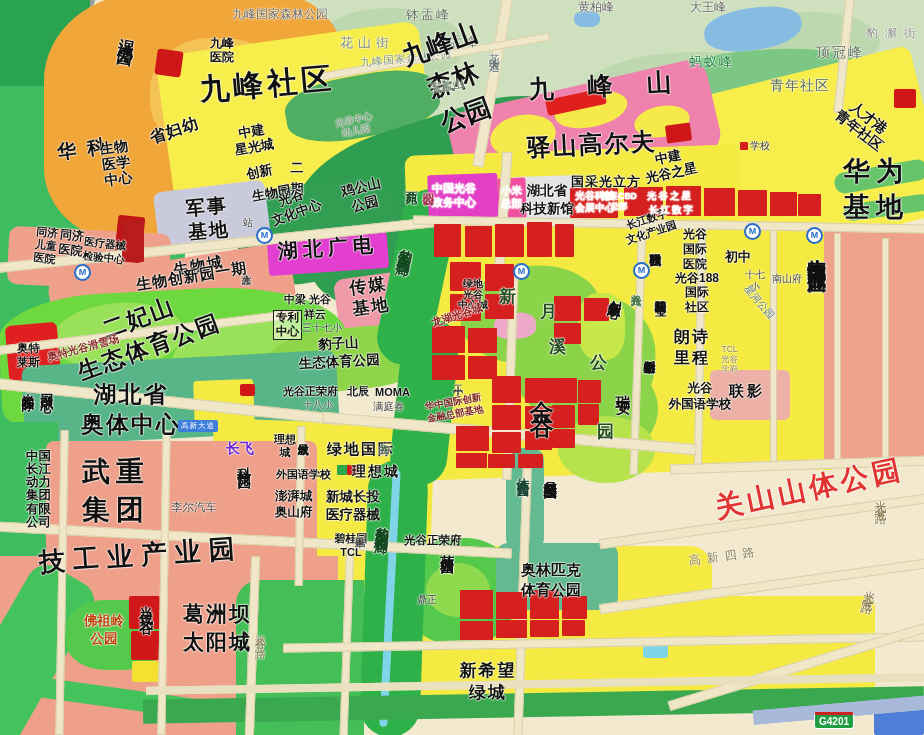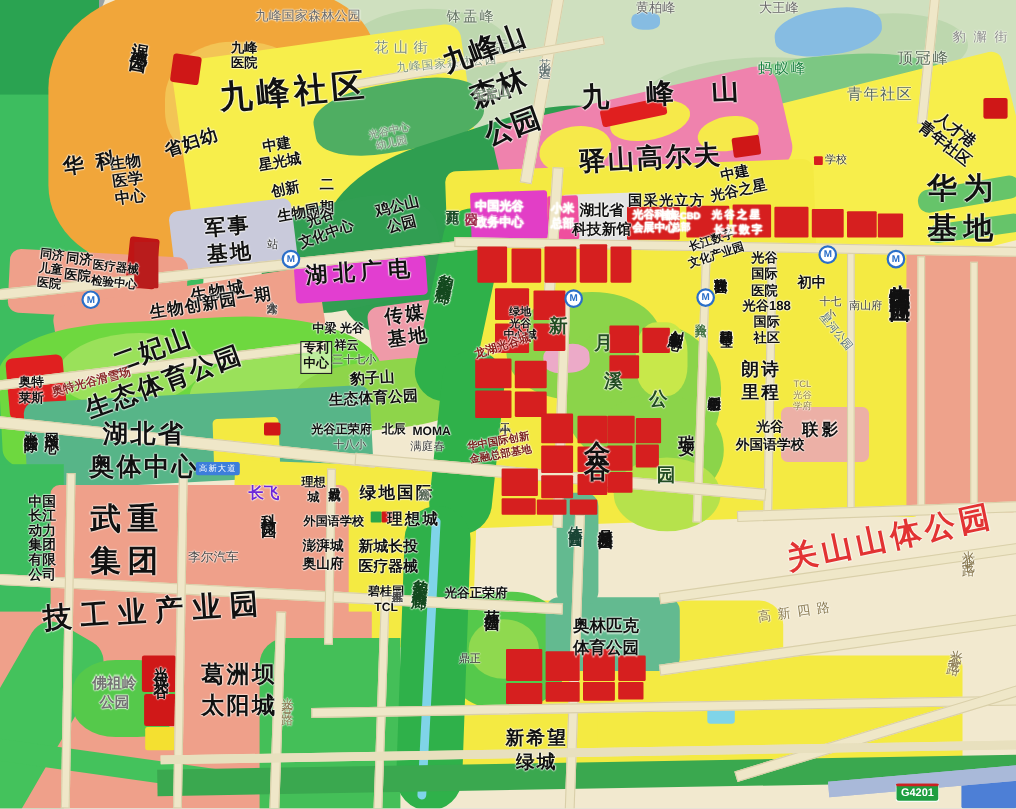--- a/index.html
+++ b/index.html
@@ -370,21 +370,21 @@
       <div class="lbl" style="left: 515px; top: 468px; font-size: 13px; color: rgb(26, 69, 53); font-weight: 700; line-height: 1.2; writing-mode: vertical-rl; text-orientation: upright; letter-spacing: 2px;">体育公园</div>
       <div class="lbl" style="left: 542px; top: 470px; font-size: 14px; color: rgb(17, 17, 17); font-weight: 700; line-height: 1.2; writing-mode: vertical-rl; text-orientation: upright; letter-spacing: 1px;">新月溪公园</div>
       <div class="lbl" style="left: 521px; top: 560px; font-size: 15px; color: rgb(17, 17, 17); font-weight: 700; line-height: 1.3;">奥林匹克
 体育公园</div>
       <div class="lbl" style="left: 712px; top: 492px; font-size: 28px; color: rgb(226, 51, 51); font-weight: 700; line-height: 1.2; transform: rotate(-12deg); letter-spacing: 4px;">关山山体公园</div>
       <div class="lbl" style="left: 688px; top: 554px; font-size: 12px; color: rgb(138, 122, 82); font-weight: 400; line-height: 1.2; transform: rotate(-8deg); letter-spacing: 6px;">高新四路</div>
       <div class="lbl" style="left: 873px; top: 491px; font-size: 12px; color: rgb(138, 122, 82); font-weight: 400; line-height: 1.2; writing-mode: vertical-rl; text-orientation: upright; letter-spacing: 4px;">光谷七路</div>
       <div class="lbl" style="left: 866px; top: 580px; font-size: 12px; color: rgb(138, 122, 82); font-weight: 400; line-height: 1.2; writing-mode: vertical-rl; text-orientation: upright; transform: rotate(14deg); letter-spacing: 4px;">光谷七路</div>
       <div class="lbl" style="left: 452px; top: 660px; font-size: 17px; color: rgb(17, 17, 17); font-weight: 700; line-height: 1.3; letter-spacing: 2px; width: 72px; text-align: center;">新希望
 绿城</div>
-      <div class="lbl" style="left: 76px; top: 612px; font-size: 13.5px; color: #737373; font-weight: 700; line-height: 1.3; width: 56px; text-align: center;">佛祖岭
+      <div class="lbl" style="left: 76px; top: 612px; font-size: 13.5px; color: #c2410c; font-weight: 700; line-height: 1.3; width: 56px; text-align: center;">佛祖岭
 公园</div>
       <div class="lbl" style="left: 138px; top: 595px; font-size: 14px; color: rgb(17, 17, 17); font-weight: 700; line-height: 1.2; writing-mode: vertical-rl; text-orientation: upright; letter-spacing: 5px;">当代光谷</div>
       <div class="lbl" style="left: 183px; top: 600px; font-size: 21px; color: rgb(17, 17, 17); font-weight: 700; line-height: 1.35; letter-spacing: 2px;">葛洲坝
 太阳城</div>
       <div class="lbl" style="left: 253px; top: 625px; font-size: 11px; color: rgb(138, 122, 82); font-weight: 400; line-height: 1.2; writing-mode: vertical-rl; text-orientation: upright; letter-spacing: 5px;">光谷三路</div>
       <div class="lbl" style="left: 38px; top: 547px; font-size: 26px; color: rgb(17, 17, 17); font-weight: 700; line-height: 1.2; transform: rotate(-4deg); letter-spacing: 8px;">技工业产业园</div>
       <div class="lbl" style="left: 283px; top: 385px; font-size: 11px; color: rgb(17, 17, 17); font-weight: 700; line-height: 1.2;">光谷正荣府</div>
       <div class="lbl" style="left: 303px; top: 399px; font-size: 10px; color: rgb(68, 68, 68); font-weight: 400; line-height: 1.2;">十八小</div>
       <div class="lbl" style="left: 347px; top: 385px; font-size: 11px; color: rgb(17, 17, 17); font-weight: 700; line-height: 1.2;">北辰</div>
       <div class="lbl" style="left: 375px; top: 386px; font-size: 11px; color: rgb(17, 17, 17); font-weight: 700; line-height: 1.2;">MOMA</div>

